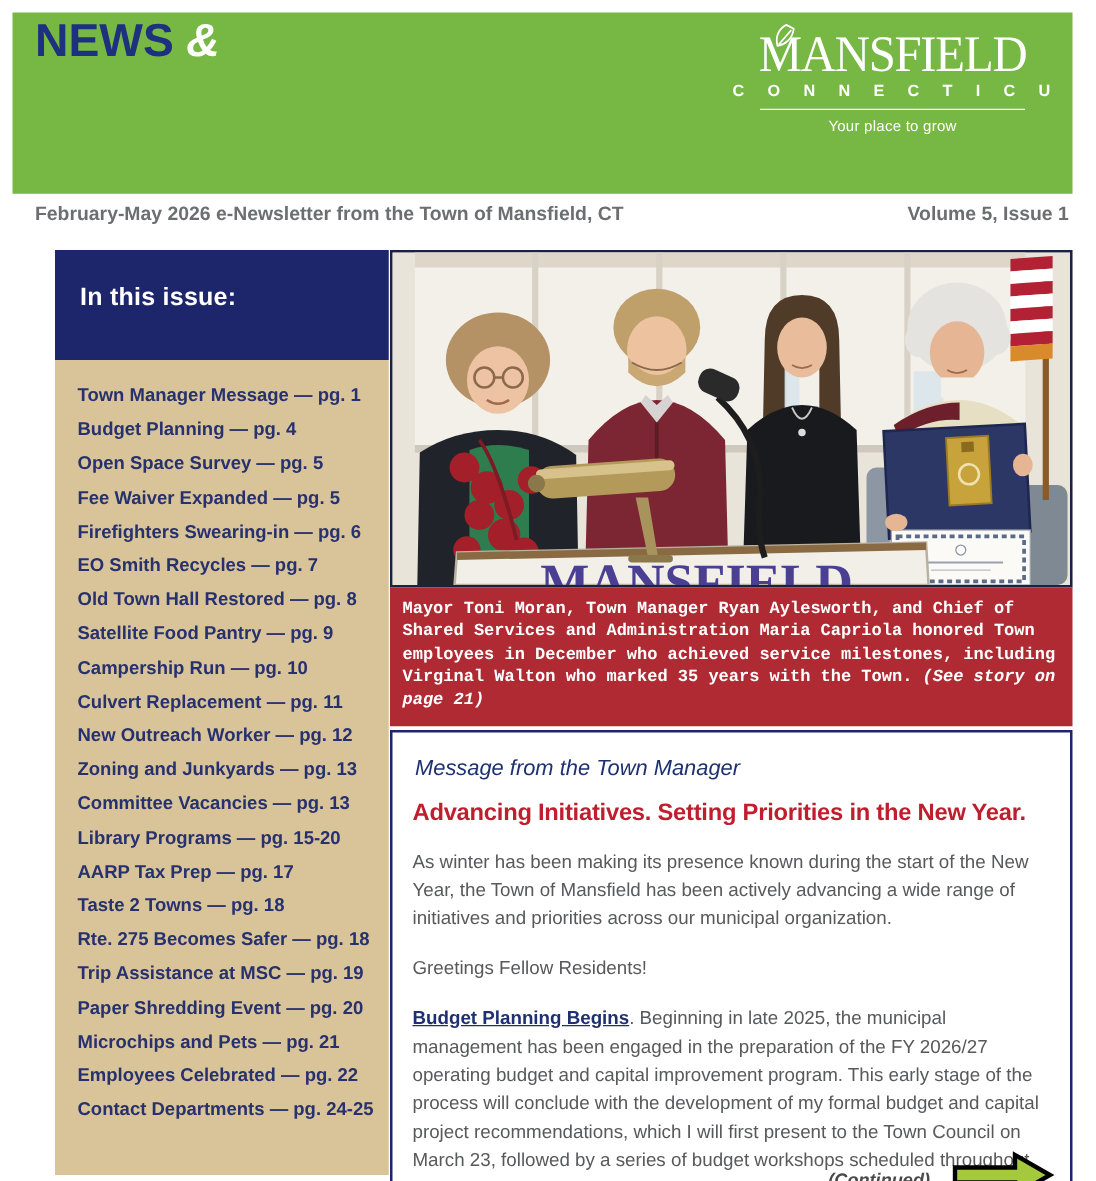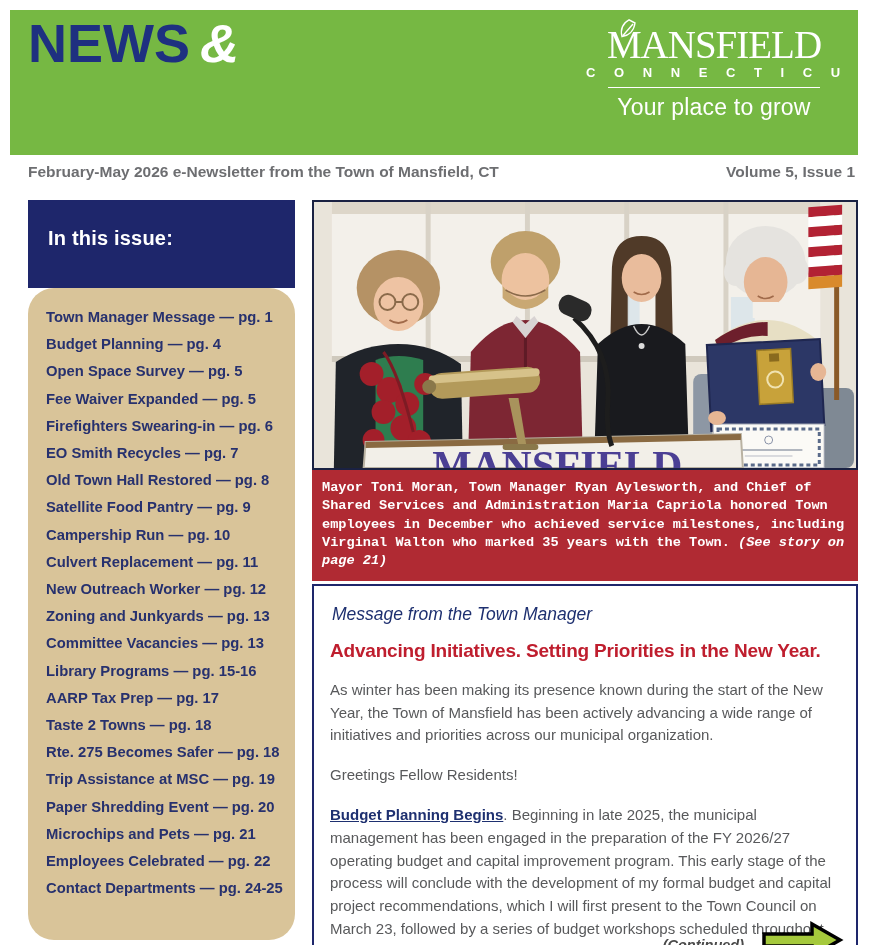--- a/index.html
+++ b/index.html
@@ -6,49 +6,49 @@
   *{box-sizing:border-box;}
   .page{
     position:relative;width:877px;height:945px;background:#fff;overflow:hidden;
     font-family:"Liberation Sans",sans-serif;
   }
   
   .banner{
     position:absolute;left:10px;top:10px;width:848px;height:145px;
     background:var(--green,#76b843);
   }
-  .title-line1{position:absolute;left:18px;top:2px;font-size:54px;font-weight:bold;letter-spacing:0px;}
+  .title-line1{position:absolute;left:18px;top:2px;font-size:37px;font-weight:bold;letter-spacing:0px;}
   .title-news{color:var(--title_navy,#1e3080);}
   .title-amp{color:#ffffff;font-style:italic;margin-left:10px;}
   .title-line2{
     position:absolute;left:142px;top:62px;font-size:46px;font-weight:bold;font-style:italic;
     color:var(--title_navy,#1e3080);letter-spacing:1px;
   }
   .logo{position:absolute;right:16px;top:14px;width:256px;text-align:center;color:#fff;}
   .logo-name{
     font-family:"Liberation Serif",serif;font-size:39px;line-height:40px;
     letter-spacing:-1px;transform:scaleY(1.05);white-space:nowrap;position:relative;
   }
   .logo-leaf{position:absolute;left:32px;top:-4px;}
   .logo-state{font-size:13px;font-weight:bold;letter-spacing:7.5px;margin-top:1px;white-space:nowrap;}
   .logo-rule{width:212px;height:1px;background:#fff;margin:7px auto 6px auto;}
-  .logo-tagline{font-size:23px;letter-spacing:.2px;}
+  .logo-tagline{font-size:12px;letter-spacing:.2px;}
   
   .meta-bar{
     position:absolute;left:28px;top:163px;width:827px;display:flex;justify-content:space-between;
     font-size:15.5px;font-weight:bold;color:var(--meta_gray,#6d6e71);
   }
   
-  .sidebar{position:absolute;left:28px;top:200px;width:267px;}
+  .sidebar{position:absolute;left:44px;top:200px;width:267px;}
   .sidebar-head{
     height:88px;background:var(--navy,#1e266b);color:#fff;
     font-size:20px;font-weight:bold;padding:27px 0 0 20px;letter-spacing:.2px;
   }
   .sidebar-body{
-    background:var(--tan,#d9c499);height:652px;padding:16px 6px 0 18px;border-radius:26px;
+    background:var(--tan,#d9c499);height:652px;padding:16px 6px 0 18px;
   }
   .issue-item{
     font-size:14.8px;font-weight:bold;color:#27316e;line-height:27.2px;
     white-space:nowrap;cursor:pointer;
   }
   
   .main{position:absolute;left:312px;top:200px;width:546px;}
   .photo{
     width:546px;height:270px;border:2px solid #1a2142;display:block;background:#e9e4da;
   }
@@ -128,21 +128,21 @@
 
         <div class="issue-item">Culvert Replacement — pg. 11</div>
 
         <div class="issue-item">New Outreach Worker  — pg. 12</div>
 
         <div class="issue-item">Zoning and Junkyards — pg. 13</div>
 
         <div class="issue-item">Committee Vacancies — pg. 13</div>
 
 
-        <div class="issue-item">Library Programs — pg. 15-16</div>
+        <div class="issue-item">Library Programs — pg. 15-20</div>
 
         <div class="issue-item">AARP Tax Prep  — pg. 17</div>
 
         <div class="issue-item">Taste 2 Towns  — pg. 18</div>
 
         <div class="issue-item">Rte. 275 Becomes Safer — pg. 18</div>
 
         <div class="issue-item">Trip Assistance at MSC — pg. 19</div>
 
         <div class="issue-item">Paper Shredding Event — pg. 20</div>

